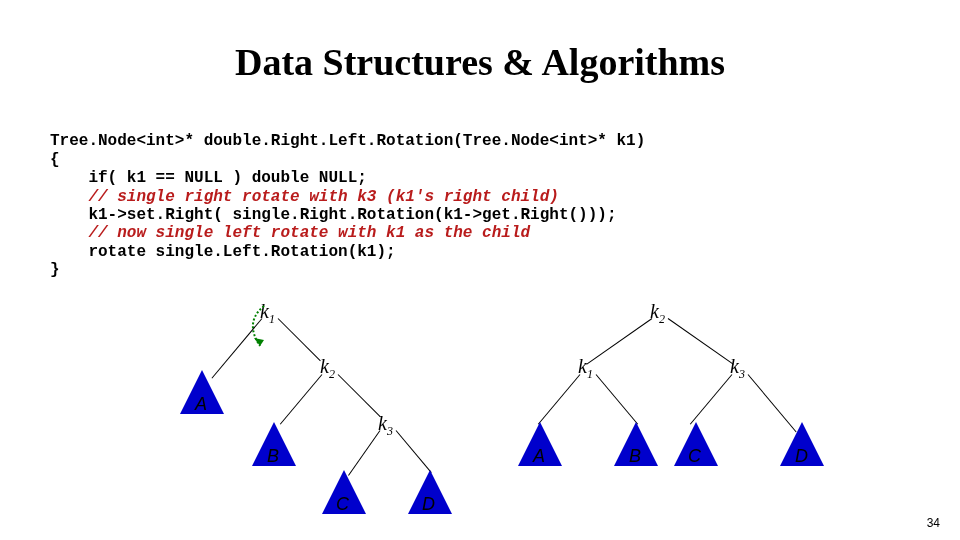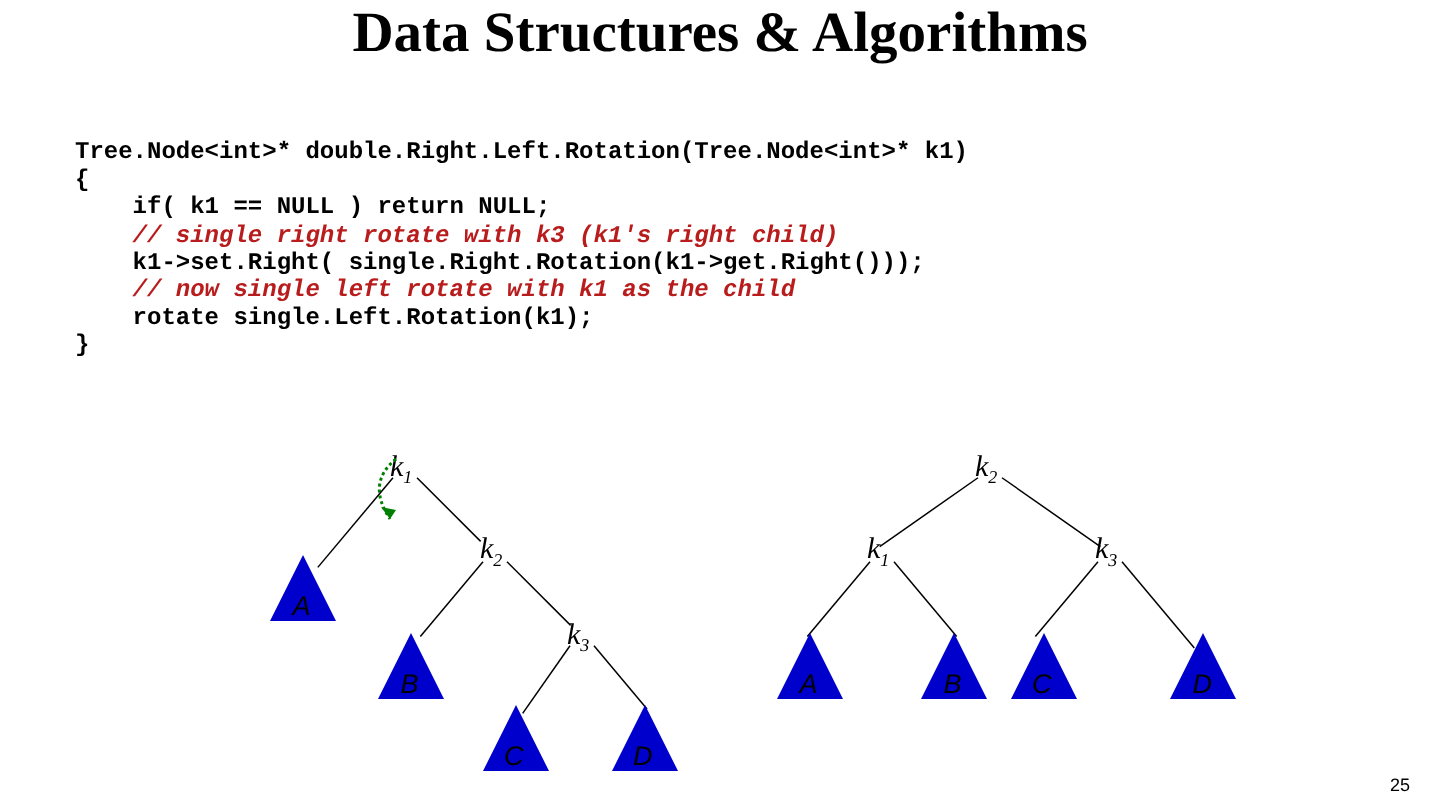--- a/index.html
+++ b/index.html
@@ -8,20 +8,21 @@
     height: 540px;
     background: #fff;
     font-family: "Times New Roman", serif;
     position: relative;
     overflow: hidden;
   }
   .title {
     text-align: center;
     font-size: 38px;
     font-weight: bold;
+    padding-top: 40px;
     padding-bottom: 30px;
   }
   .code {
     font-family: "Courier New", monospace;
     font-size: 16px;
     line-height: 1.15;
     font-weight: bold;
     padding-left: 50px;
     white-space: pre;
   }
@@ -74,21 +75,21 @@
   }
 </style>
 </head>
 <body>
 
 <div class="title">Data Structures &amp; Algorithms</div>
 
 <div class="code">
 <span>Tree.Node&lt;int&gt;* double.Right.Left.Rotation(Tree.Node&lt;int&gt;* k1)</span>
 <span>{</span>
-<span>    if( k1 == NULL ) return NULL;</span>
+<span>    if( k1 == NULL ) double NULL;</span>
 <span class="cmt">    // single right rotate with k3 (k1's right child)</span>
 <span>    k1-&gt;set.Right( single.Right.Rotation(k1-&gt;get.Right()));</span>
 <span class="cmt">    // now single left rotate with k1 as the child</span>
 <span>    rotate single.Left.Rotation(k1);</span>
 <span>}</span>
 </div>
 
 <div class="diagram">
 
   <div class="node" style="left:260px; top:0px;">
@@ -154,13 +155,13 @@
   <div class="trilabel" style="left:629px; top:146px;">B</div>
 
   <div class="tri" style="left:674px; top:122px;"></div>
   <div class="trilabel" style="left:688px; top:146px;">C</div>
 
   <div class="tri" style="left:780px; top:122px;"></div>
   <div class="trilabel" style="left:795px; top:146px;">D</div>
 
 </div>
 
-<div class="pagenum">25</div>
+<div class="pagenum">34</div>
 
 </body></html>

